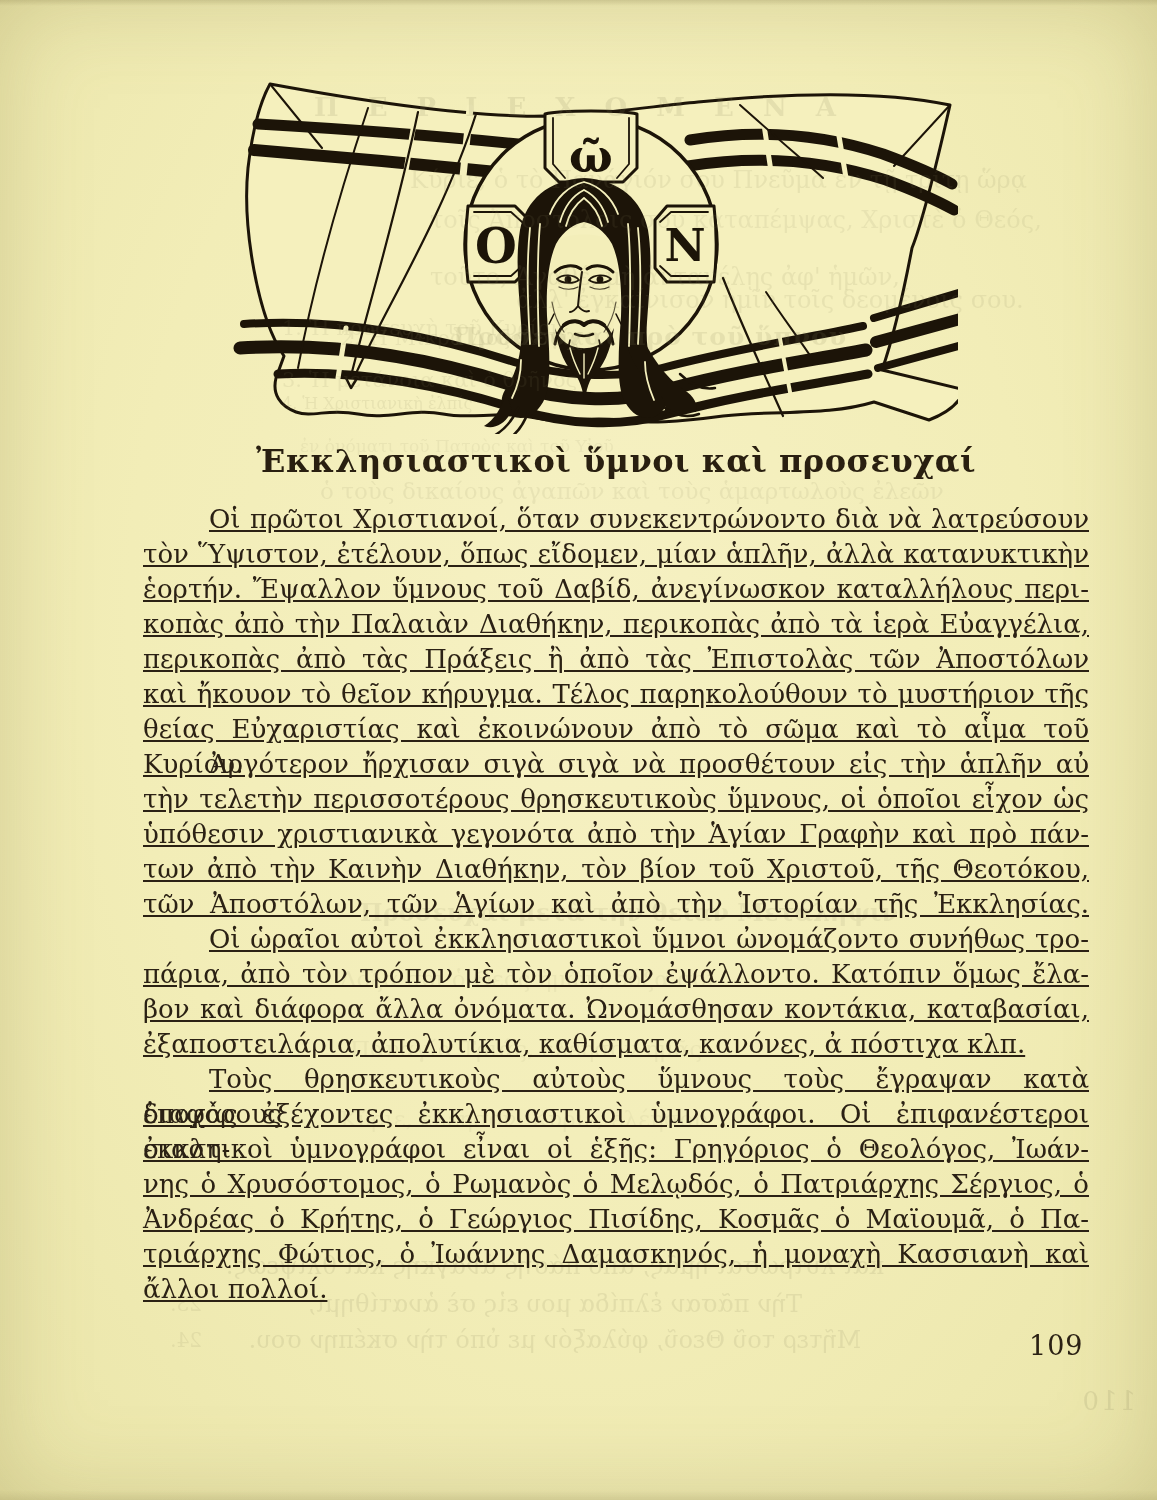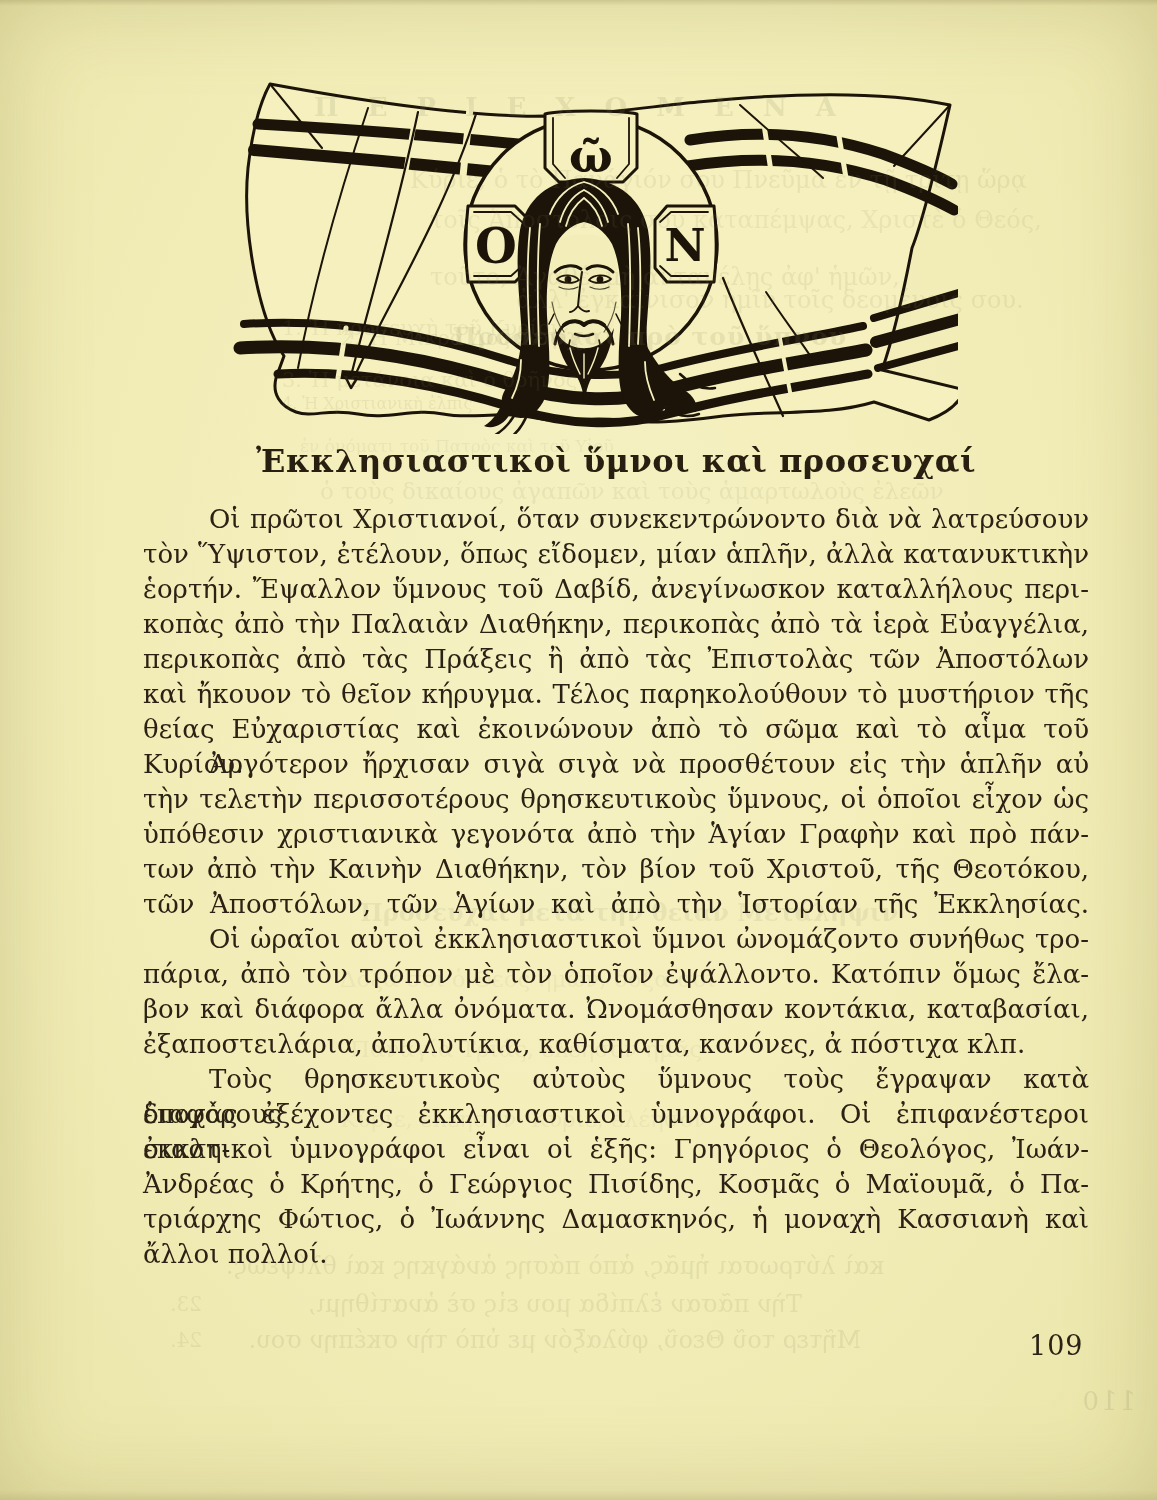--- a/index.html
+++ b/index.html
@@ -26,21 +26,21 @@
   .content{position:absolute;inset:0;z-index:3;margin-left:34px;}
   .heading{
     position:absolute;left:109px;top:442px;width:946px;
     text-align:center;font-size:32px;font-weight:bold;letter-spacing:.5px;
     color:#291f10;
   }
   .bodyblock{position:absolute;left:109px;top:502px;width:946px;color:#2b2114;}
   .bline{
     height:35px;line-height:35px;font-size:26px;
     text-align:justify;text-align-last:justify;text-justify:inter-word;
-    white-space:normal;overflow:visible;
+    white-space:normal;overflow:visible;text-decoration:underline;
   }
   .bline.nojust{text-align:left;text-align-last:left;}
   .bline.ind{text-indent:66px;}
   .pagenum{
     position:absolute;left:995px;top:1330px;width:60px;text-align:left;
     font-size:27px;color:#2b2114;letter-spacing:1px;
   }
 </style>
 </head>
 <body>
@@ -205,18 +205,19 @@
       <div class="bline">ὑπόθεσιν χριστιανικὰ γεγονότα ἀπὸ τὴν Ἁγίαν Γραφὴν καὶ πρὸ πάν-</div>
       <div class="bline">των ἀπὸ τὴν Καινὴν Διαθήκην, τὸν βίον τοῦ Χριστοῦ, τῆς Θεοτόκου,</div>
       <div class="bline">τῶν Ἀποστόλων, τῶν Ἁγίων καὶ ἀπὸ τὴν Ἱστορίαν τῆς Ἐκκλησίας.</div>
       <div class="bline ind">Οἱ ὡραῖοι αὐτοὶ ἐκκλησιαστικοὶ ὕμνοι ὠνομάζοντο συνήθως τρο-</div>
       <div class="bline">πάρια, ἀπὸ τὸν τρόπον μὲ τὸν ὁποῖον ἐψάλλοντο. Κατόπιν ὅμως ἔλα-</div>
       <div class="bline">βον καὶ διάφορα ἄλλα ὀνόματα. Ὠνομάσθησαν κοντάκια, καταβασίαι,</div>
       <div class="bline nojust">ἐξαποστειλάρια, ἀπολυτίκια, καθίσματα, κανόνες, ἀ πόστιχα κλπ.</div>
       <div class="bline ind">Τοὺς θρησκευτικοὺς αὐτοὺς ὕμνους τοὺς ἔγραψαν κατὰ διαφόρους</div>
       <div class="bline">ἐποχὰς ἐξέχοντες ἐκκλησιαστικοὶ ὑμνογράφοι. Οἱ ἐπιφανέστεροι ἐκκλη-</div>
       <div class="bline">σιαστικοὶ ὑμνογράφοι εἶναι οἱ ἑξῆς: Γρηγόριος ὁ Θεολόγος, Ἰωάν-</div>
+      <div class="bline">νης ὁ Χρυσόστομος, ὁ Ρωμανὸς ὁ Μελῳδός, ὁ Πατριάρχης Σέργιος, ὁ</div>
       <div class="bline">Ἀνδρέας ὁ Κρήτης, ὁ Γεώργιος Πισίδης, Κοσμᾶς ὁ Μαϊουμᾶ, ὁ Πα-</div>
       <div class="bline">τριάρχης Φώτιος, ὁ Ἰωάννης Δαμασκηνός, ἡ μοναχὴ Κασσιανὴ καὶ</div>
       <div class="bline nojust">ἄλλοι πολλοί.</div>
     </div>
   <div class="pagenum">109</div>
 </div>
 
 </body></html>

